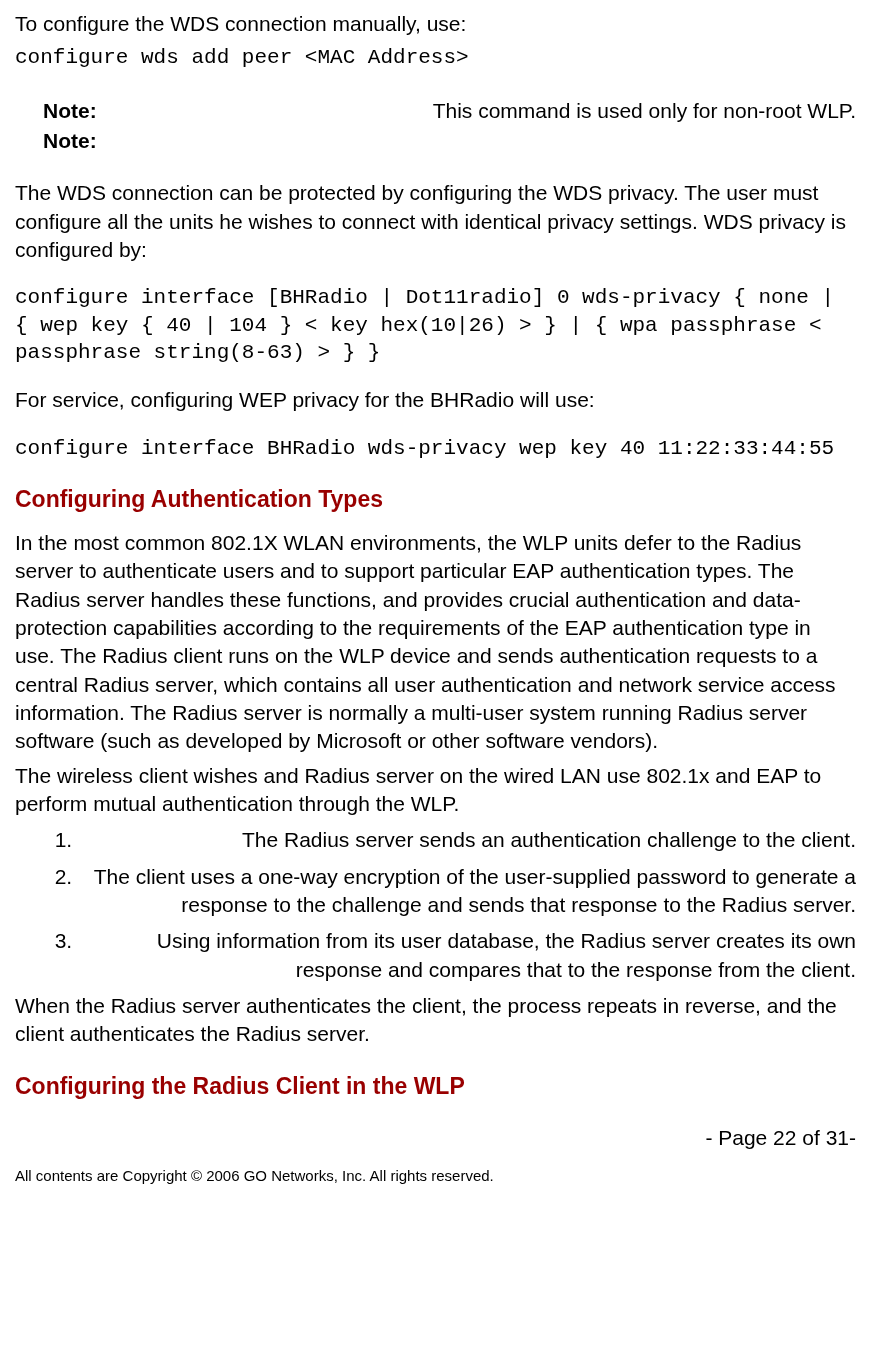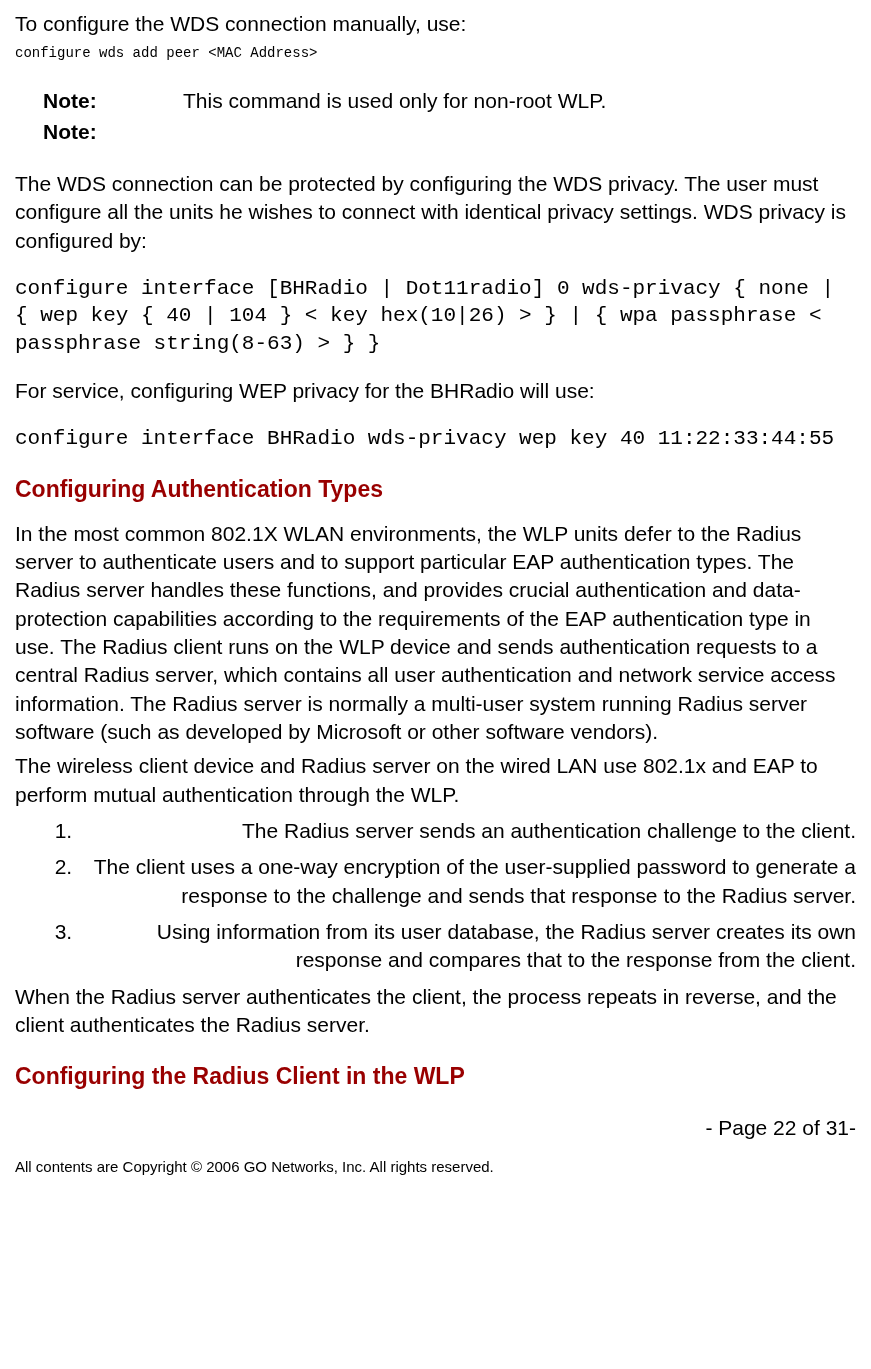--- a/index.html
+++ b/index.html
@@ -14,21 +14,21 @@
       color: #000;
       background: #fff;
       width: 871px;
       padding: 10px 15px 20px 15px;
     }
     .body-text {
       margin-bottom: 6px;
     }
     .code {
       font-family: "Courier New", Courier, monospace;
-      font-size: 14px;
+      font-size: 21px;
       margin-bottom: 6px;
     }
     .code-block {
       font-family: "Courier New", Courier, monospace;
       font-size: 21px;
       margin-top: 20px;
       margin-bottom: 20px;
       line-height: 1.3;
     }
     .note-block {
@@ -38,20 +38,21 @@
       display: flex;
       margin-bottom: 2px;
     }
     .note-label {
       font-weight: bold;
       width: 140px;
       flex-shrink: 0;
     }
     .note-text {
       flex: 1;
+      text-align: right;
     }
     .heading {
       font-weight: bold;
       color: #990000;
       font-size: 23px;
       margin-top: 22px;
       margin-bottom: 14px;
     }
     .ol {
       margin: 8px 0 8px 45px;
@@ -93,21 +94,21 @@
 
 <p class="code-block">configure interface [BHRadio | Dot11radio] 0 wds-privacy { none | { wep key { 40 | 104 } &lt; key hex(10|26) &gt; } | { wpa passphrase &lt; passphrase string(8-63) &gt; } }</p>
 
 <p class="body-text">For service, configuring WEP privacy for the BHRadio will use:</p>
 
 <p class="code-block">configure interface BHRadio wds-privacy wep key 40 11:22:33:44:55</p>
 
 <h2 class="heading">Configuring Authentication Types</h2>
 
 <p class="body-text">In the most common 802.1X WLAN environments, the WLP units defer to the Radius server to authenticate users and to support particular EAP authentication types. The Radius server handles these functions, and provides crucial authentication and data-protection capabilities according to the requirements of the EAP authentication type in use. The Radius client runs on the WLP device and sends authentication requests to a central Radius server, which contains all user authentication and network service access information. The Radius server is normally a multi-user system running Radius server software (such as developed by Microsoft or other software vendors).</p>
-<p class="body-text">The wireless client device and Radius server on the wired LAN use 802.1x and EAP to perform mutual authentication through the WLP.</p>
+<p class="body-text">The wireless client wishes and Radius server on the wired LAN use 802.1x and EAP to perform mutual authentication through the WLP.</p>
 
 <ol class="ol">
   <li>The Radius server sends an authentication challenge to the client.</li>
   <li>The client uses a one-way encryption of the user-supplied password to generate a response to the challenge and sends that response to the Radius server.</li>
   <li>Using information from its user database, the Radius server creates its own response and compares that to the response from the client.</li>
 </ol>
 
 <p class="body-text">When the Radius server authenticates the client, the process repeats in reverse, and the client authenticates the Radius server.</p>
 
 <h2 class="heading">Configuring the Radius Client in the WLP</h2>

